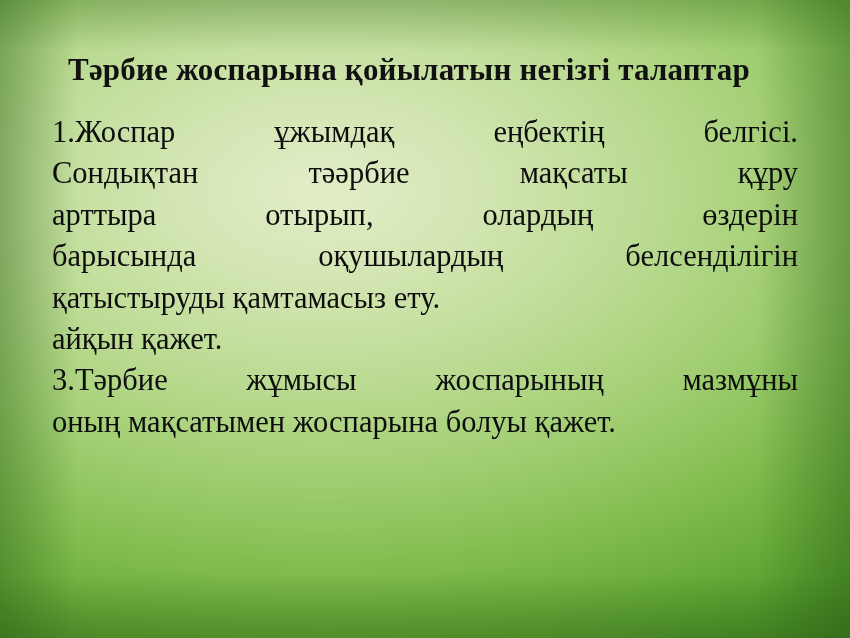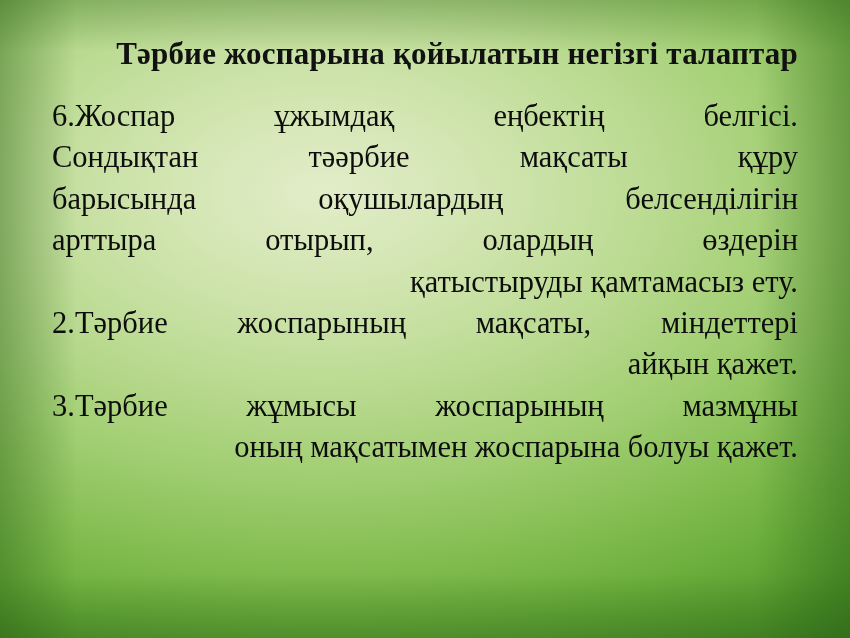--- a/index.html
+++ b/index.html
@@ -38,27 +38,27 @@
     background:
       linear-gradient(to right, rgba(40,95,20,0.40) 0%, rgba(40,95,20,0.0) 9%, rgba(40,95,20,0.0) 89%, rgba(40,95,20,0.42) 100%),
       linear-gradient(to bottom, rgba(40,95,20,0.30) 0%, rgba(40,95,20,0.0) 8%, rgba(40,95,20,0.0) 90%, rgba(40,95,20,0.38) 100%);
   }
   .content {
     position: relative;
     z-index: 2;
     padding: 0 52px;
   }
   .title {
-    margin: 0;
+    margin: 16px;
     padding-top: 34px;
     font-family: "Liberation Serif", serif;
     font-weight: bold;
     font-size: 31px;
     line-height: 1.28;
-    text-align: right;
+    text-align: left;
     color: #111111;
     letter-spacing: 0.2px;
   }
   .body {
     margin-top: 22px;
   }
   .para {
     margin: 0 0 0 0;
     font-family: "Liberation Serif", serif;
     font-size: 30.5px;
@@ -68,44 +68,43 @@
     text-justify: inter-word;
   }
   .para .jline {
     display: block;
     text-align: justify;
     text-align-last: justify;
     white-space: pre;
   }
   .para .jline-last {
     display: block;
-    text-align: right;
+    text-align: left;
     white-space: pre;
   }
 </style>
 </head>
 <body>
 
 <div class="slide">
   <div class="content">
 
     <h1 class="title">Тәрбие жоспарына қойылатын негізгі талаптар</h1>
 
     <div class="body">
 
       <p class="para">
-        <span class="jline">6.Жоспар      ұжымдақ      еңбектің      белгісі.</span>
+        <span class="jline">1.Жоспар      ұжымдақ      еңбектің      белгісі.</span>
         <span class="jline">Сондықтан        тәәрбие        мақсаты        құру</span>
+        <span class="jline">арттыра        отырып,        олардың        өздерін</span>
         <span class="jline">барысында      оқушылардың      белсенділігін</span>
-        <span class="jline">арттыра        отырып,        олардың        өздерін</span>
         <span class="jline-last">қатыстыруды қамтамасыз ету.</span>
       </p>
 
       <p class="para">
-        <span class="jline">2.Тәрбие   жоспарының   мақсаты,   міндеттері</span>
         <span class="jline-last">айқын қажет.</span>
       </p>
 
       <p class="para">
         <span class="jline">3.Тәрбие    жұмысы    жоспарының    мазмұны</span>
         <span class="jline-last">оның мақсатымен жоспарына болуы қажет.</span>
       </p>
 
     </div>
   </div>

